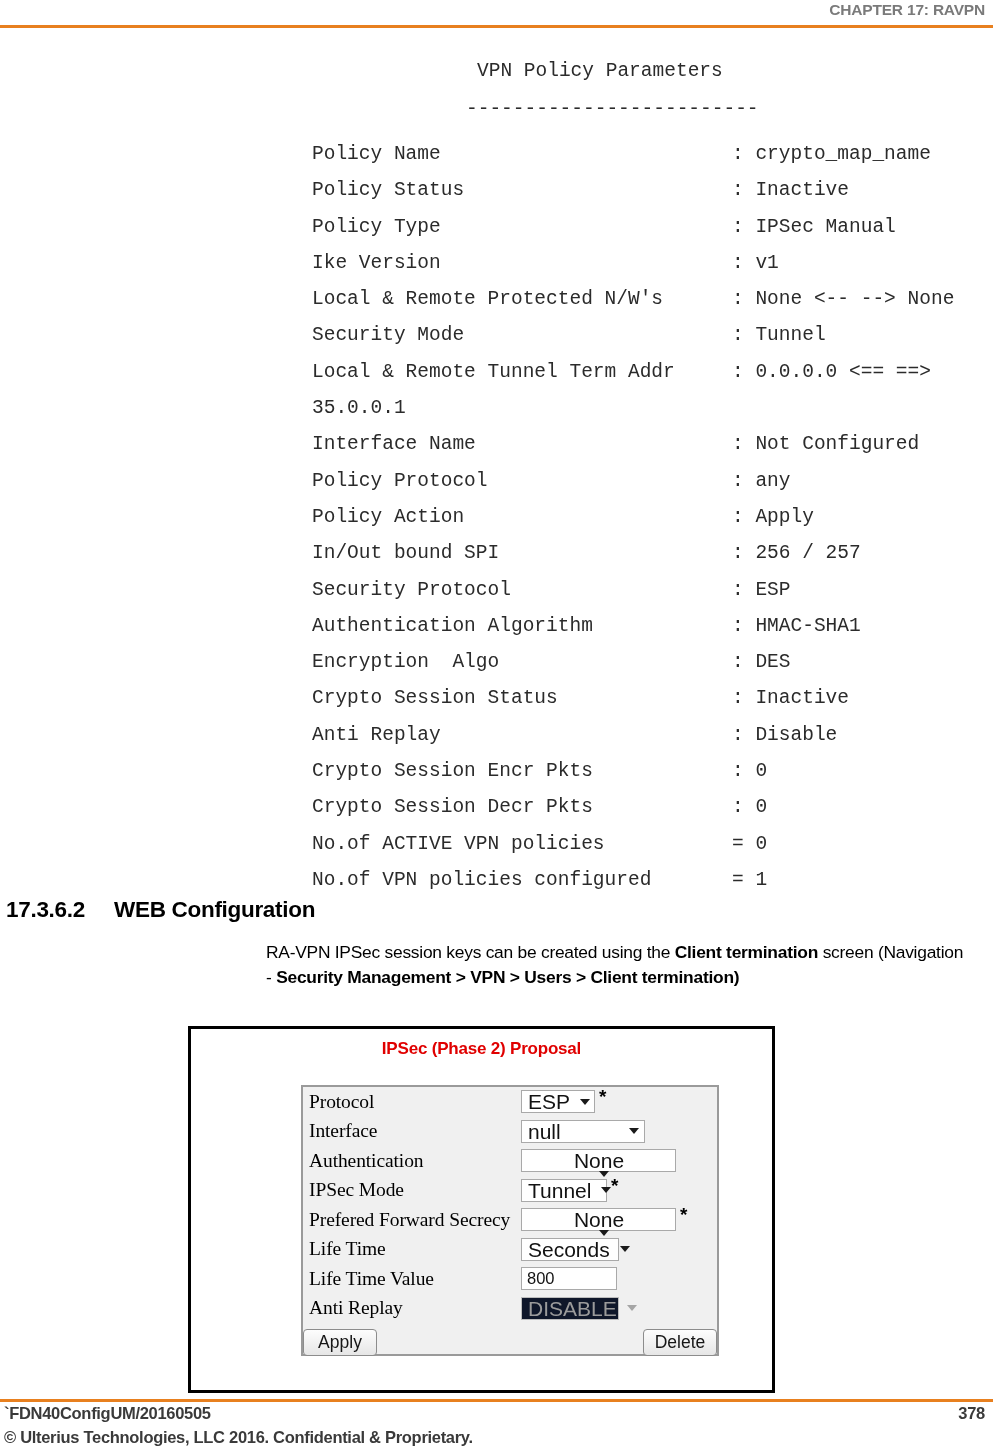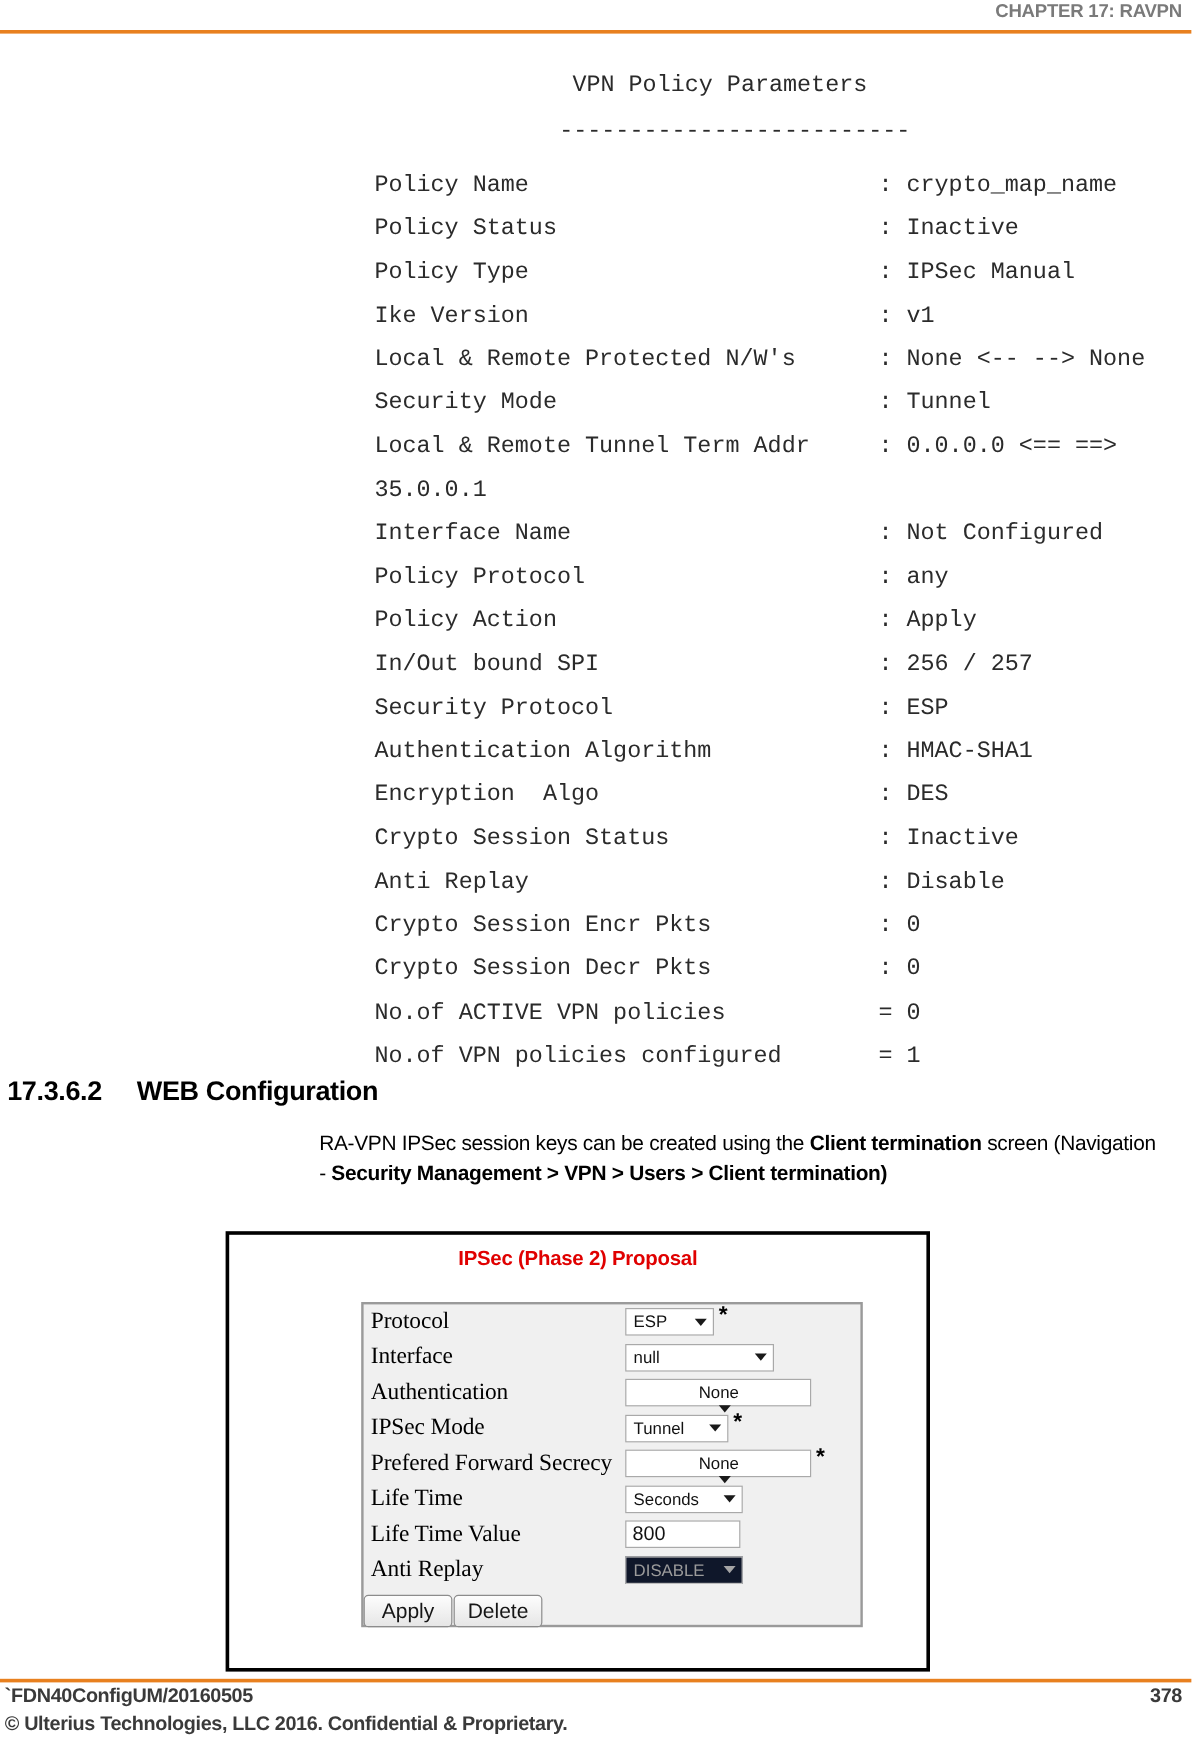--- a/index.html
+++ b/index.html
@@ -171,21 +171,21 @@
   .dropdown {
     height: 23px;
     border: 1px solid #a9a9a9;
     background: #ffffff;
     box-sizing: border-box;
     display: inline-flex;
     align-items: center;
     justify-content: space-between;
     padding: 0 5px 0 6px;
     font-family: "Liberation Sans", sans-serif;
-    font-size: 14px;
+    font-size: 21px;
     color: #121212;
     line-height: 21px;
   }
   .dropdown.disabled { color: #9b9b9b; border-color: #bdbdbd; background: #0f172a; }
   .dropdown .caret {
     width: 0; height: 0;
     border-left: 5px solid transparent;
     border-right: 5px solid transparent;
     border-top: 6px solid #1a1a1a;
     margin-left: 10px;
@@ -218,22 +218,22 @@
     font-size: 19px;
     font-weight: bold;
     color: #000000;
     line-height: 10px;
     align-self: flex-start;
     margin-top: 2px;
   }
 
   .btn-row {
     display: flex;
-    justify-content: flex-start;
-    gap: 1px;
+    justify-content: space-between;
+    gap: 20px;
     margin-top: 6px;
   }
   .btn {
     min-width: 74px;
     height: 27px;
     border: 1px solid #8c8c8c;
     border-radius: 4px;
     background: linear-gradient(#fdfdfd, #e6e6e6);
     font-family: "Liberation Sans", sans-serif;
     font-size: 17.5px;

